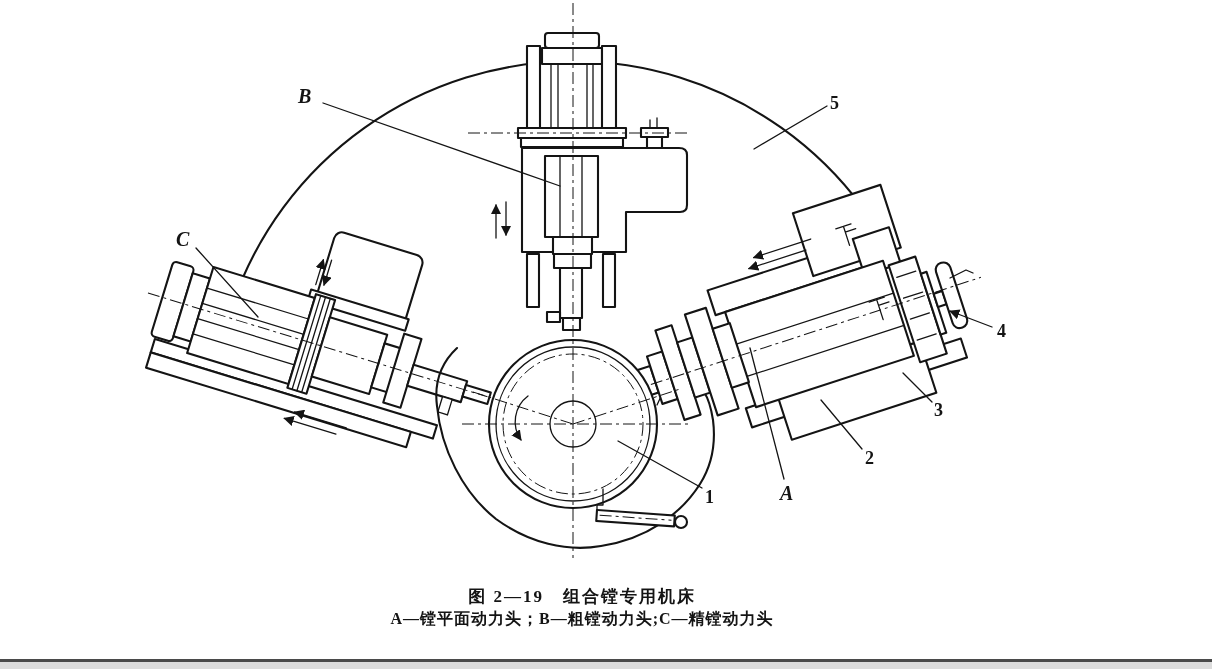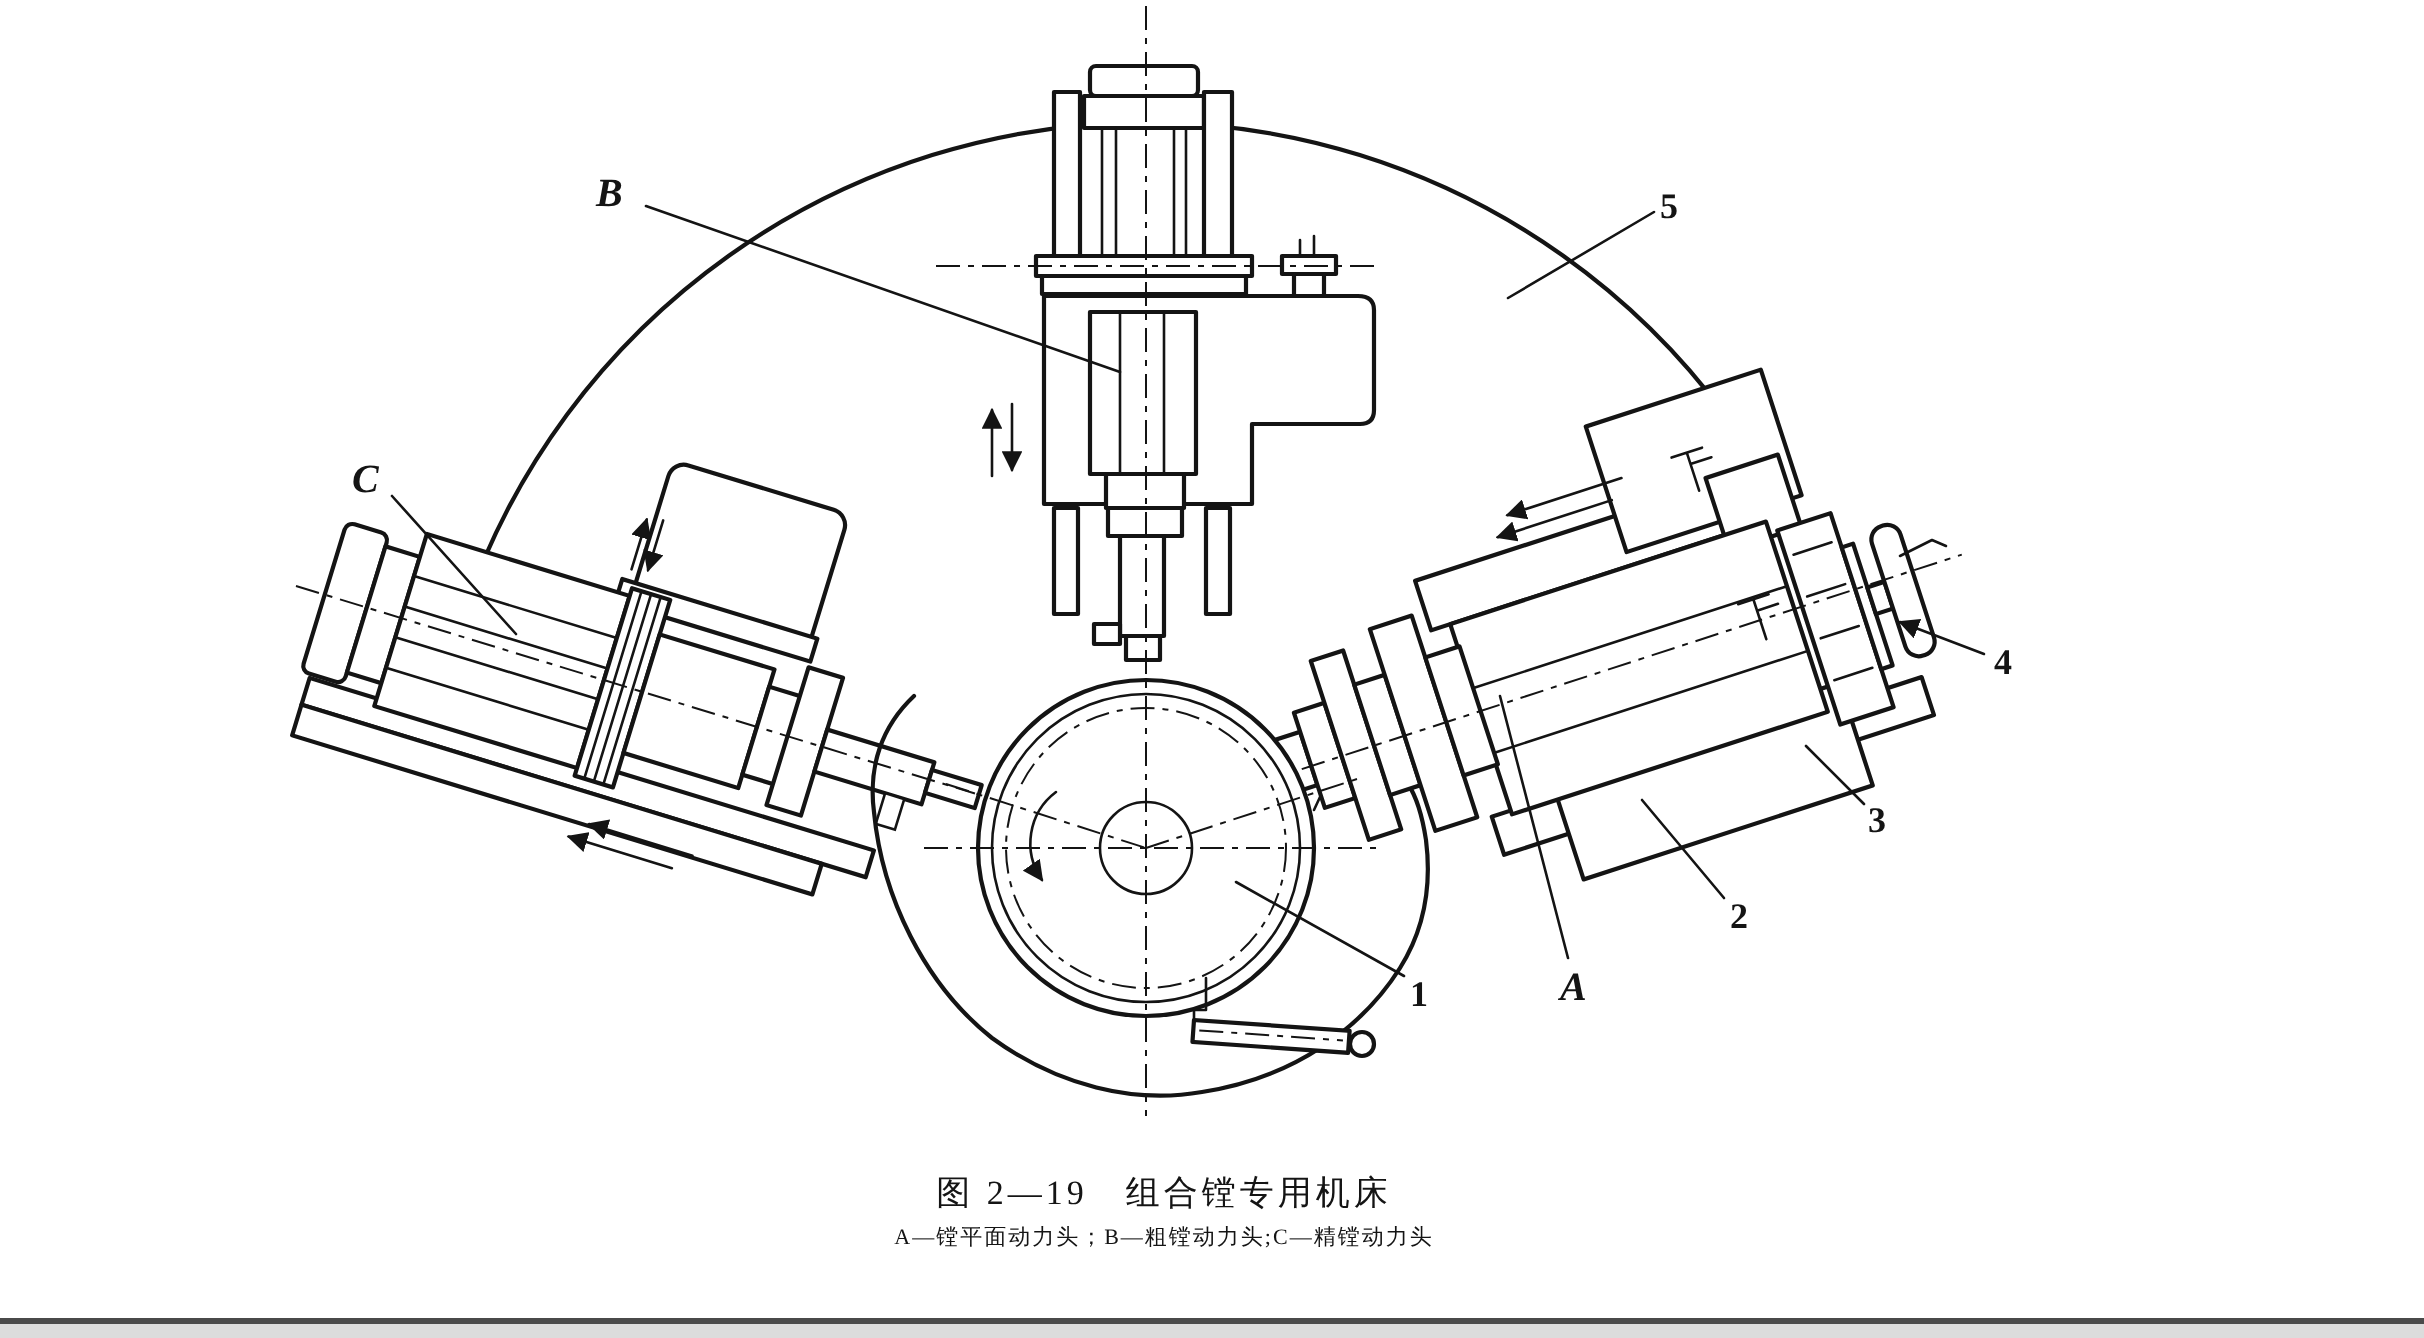--- a/index.html
+++ b/index.html
@@ -12,22 +12,22 @@
   
   .ln   {fill:none;stroke:var(--ink);stroke-width:2.1;stroke-linejoin:round;stroke-linecap:round;}
   .lnw  {fill:var(--paper);stroke:var(--ink);stroke-width:2.1;stroke-linejoin:round;}
   .thin {fill:none;stroke:var(--ink);stroke-width:1.3;stroke-linejoin:round;stroke-linecap:round;}
   .thinw{fill:var(--paper);stroke:var(--ink);stroke-width:1.3;}
   .cl   {fill:none;stroke:var(--ink);stroke-width:1;stroke-dasharray:12 4 3 4;}
   .lbl  {font:italic bold 20px "Liberation Serif", serif; fill:var(--ink);}
   .num  {font:bold 18px "Liberation Serif", serif; fill:var(--ink);}
   
   .caption{position:absolute; left:0; top:586px; width:1164px; text-align:center; color:var(--ink);}
-  .cap-title{font-size:17px; font-weight:normal; letter-spacing:2px; line-height:22px;}
-  .cap-line{font-size:11px; font-weight:normal; letter-spacing:1px; line-height:22px;}
+  .cap-title{font-size:17px; font-weight:bold; letter-spacing:2px; line-height:22px;}
+  .cap-line{font-size:16px; font-weight:bold; letter-spacing:1px; line-height:22px;}
   .scan-line{position:absolute; left:0; top:659px; width:1212px; height:3px; background:var(--scan_line);}
   .scan-strip{position:absolute; left:0; top:662px; width:1212px; height:7px; background:var(--scan_strip);}
 </style>
 </head>
 <body>
 
 <div id="stage">
   <svg width="1212" height="669" viewBox="0 0 1212 669">
     <defs>
       <marker id="arr" viewBox="0 0 10 10" refX="9" refY="5" markerWidth="8" markerHeight="8" orient="auto-start-reverse">

